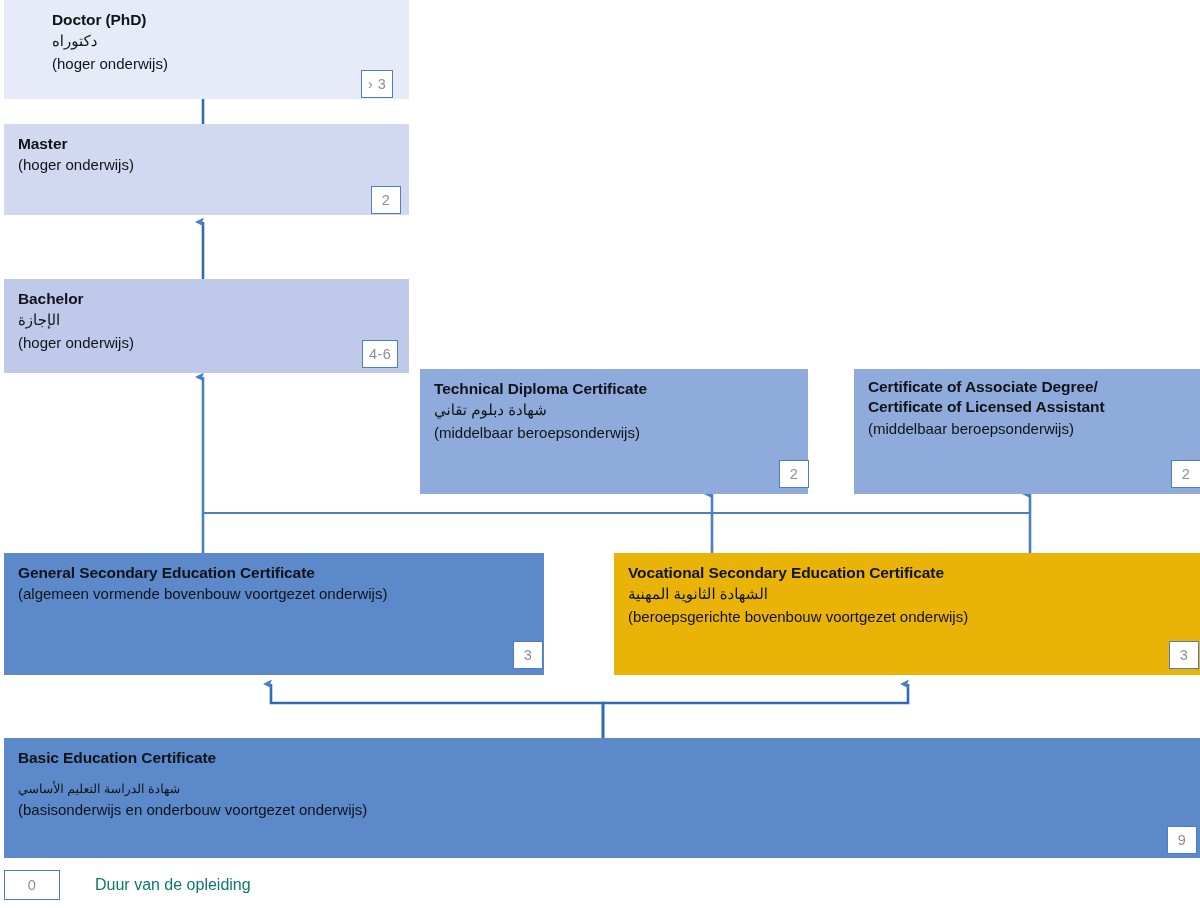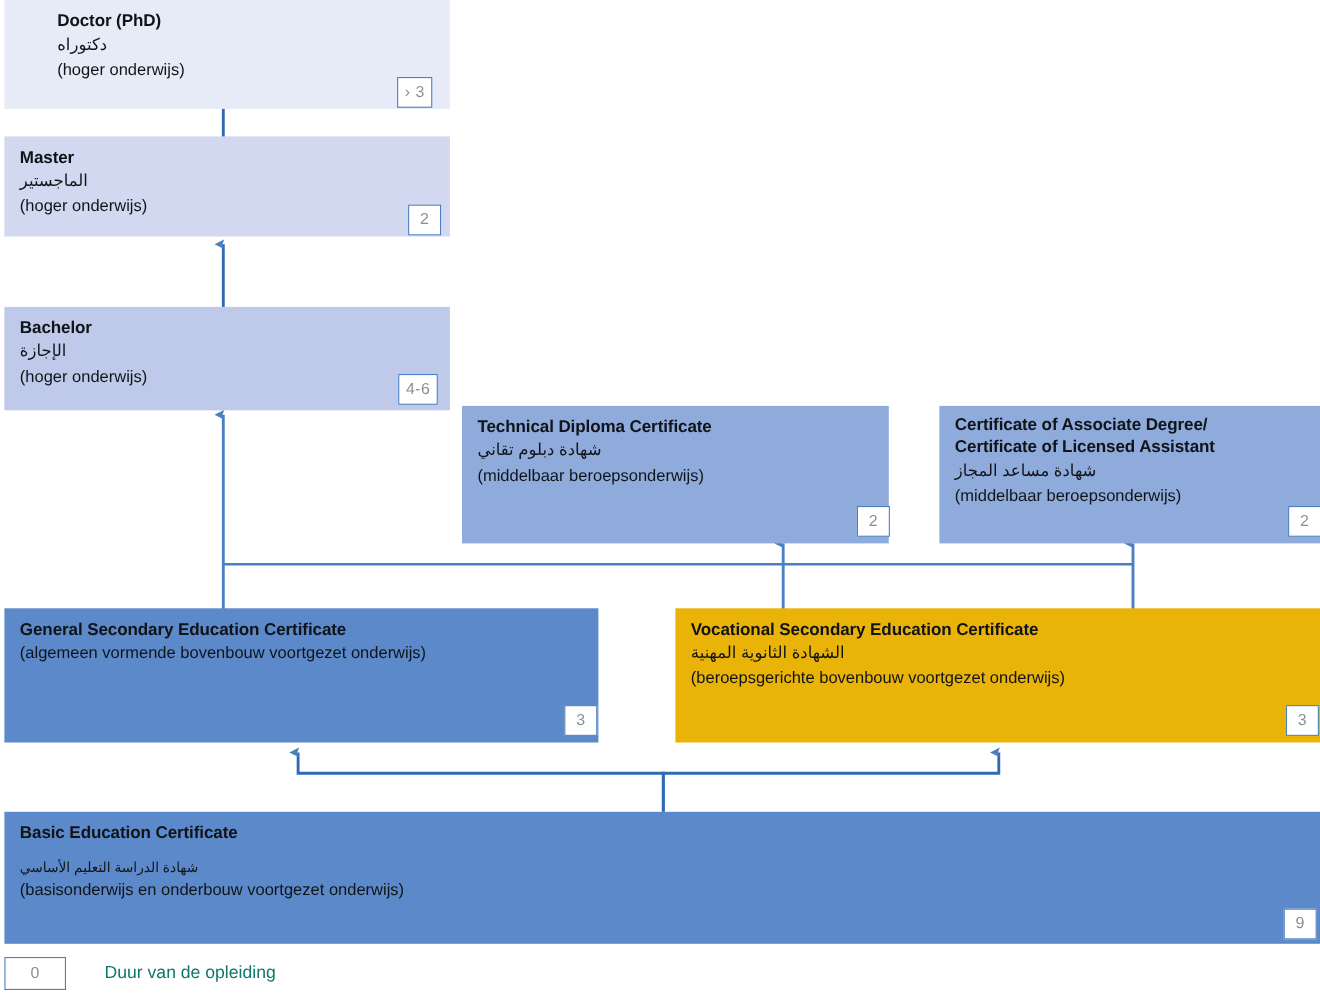--- a/index.html
+++ b/index.html
@@ -144,21 +144,20 @@
     <div class="box-title">Doctor (PhD)</div>
     <div class="box-arabic">دكتوراه</div>
     <div class="box-dutch">(hoger onderwijs)</div>
   </div>
   <div class="badge" style="left:361px; top:70px;">
     <span>› 3</span>
   </div>
 
   <div class="box" style="left:4px; top:124px; width:405px; height:91px; background:#d2d8ef;">
     <div class="box-title">Master</div>
-    <div class="box-arabic">الماجستير</div>
     <div class="box-dutch">(hoger onderwijs)</div>
   </div>
   <div class="badge" style="left:371px; top:186px;">
     <span>2</span>
   </div>
 
   <div class="box" style="left:4px; top:279px; width:405px; height:94px; background:#bfcaea;">
     <div class="box-title">Bachelor</div>
     <div class="box-arabic">الإجازة</div>
     <div class="box-dutch">(hoger onderwijs)</div>
@@ -172,21 +171,20 @@
     <div class="box-arabic">شهادة دبلوم تقاني</div>
     <div class="box-dutch">(middelbaar beroepsonderwijs)</div>
   </div>
   <div class="badge" style="left:779px; top:460px;">
     <span>2</span>
   </div>
 
   <div class="box" style="left:854px; top:369px; width:346px; height:125px; background:#8fabdc; padding-top:8px;">
     <div class="box-title">Certificate of Associate Degree/</div>
     <div class="box-title">Certificate of Licensed Assistant</div>
-    <div class="box-arabic">شهادة مساعد المجاز</div>
     <div class="box-dutch">(middelbaar beroepsonderwijs)</div>
   </div>
   <div class="badge" style="left:1171px; top:460px;">
     <span>2</span>
   </div>
 
   <div class="box" style="left:4px; top:553px; width:540px; height:122px; background:#5b89c9;">
     <div class="box-title">General Secondary Education Certificate</div>
     <div class="box-dutch">(algemeen vormende bovenbouw voortgezet onderwijs)</div>
   </div>

